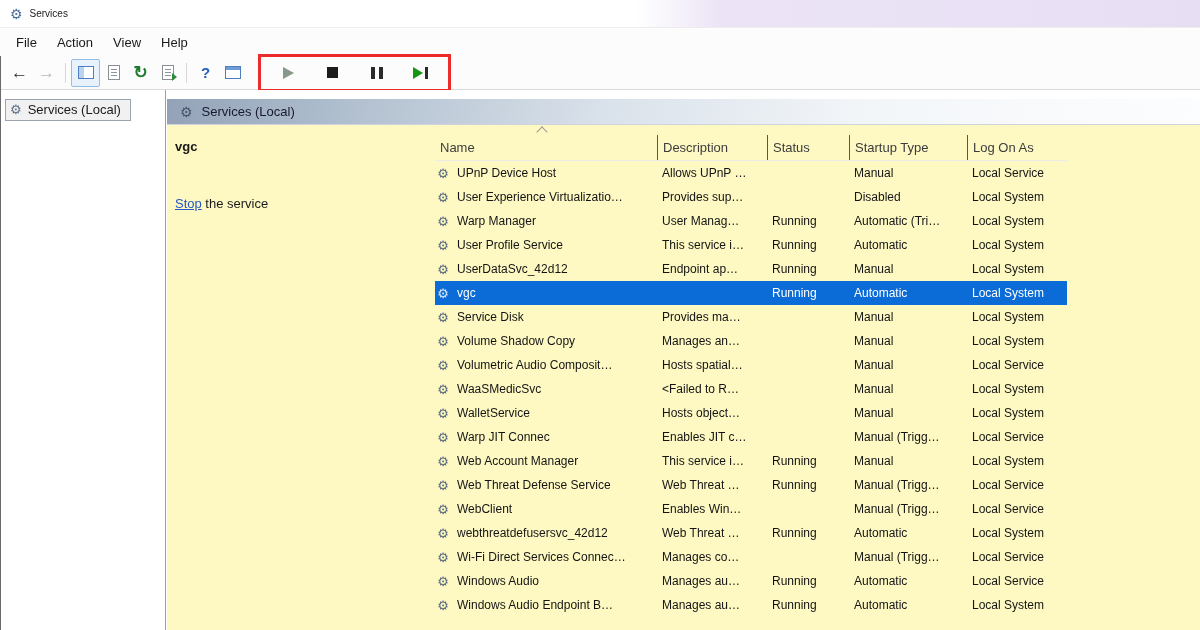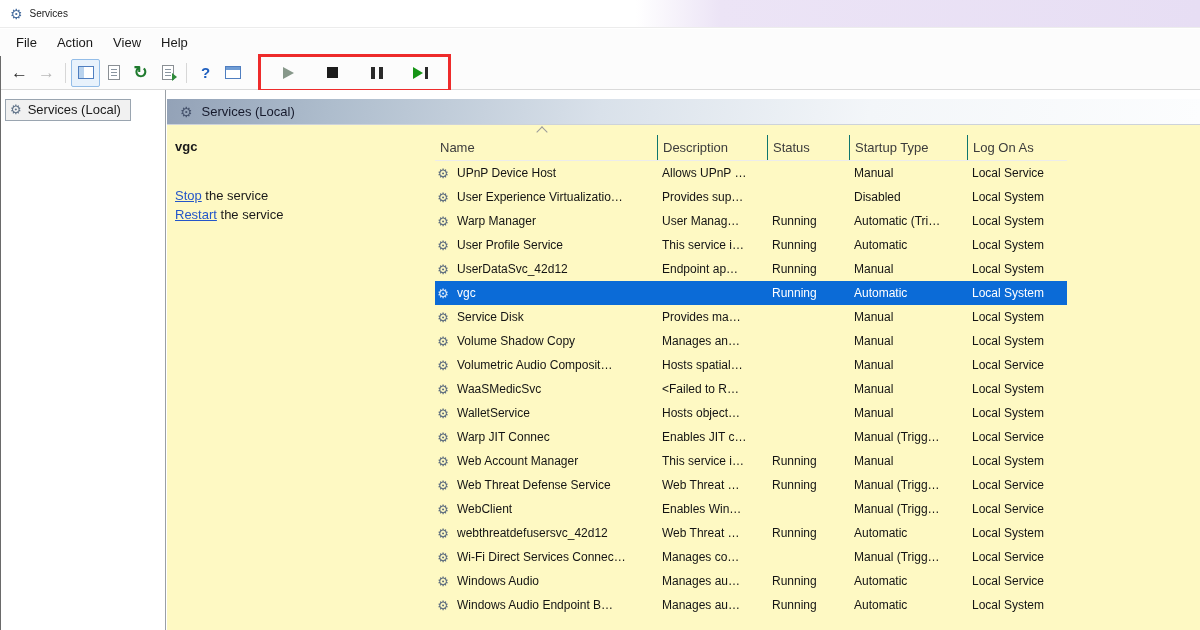--- a/index.html
+++ b/index.html
@@ -67,21 +67,21 @@
     padding-left:13px;font-size:13px;color:#161a2c;box-sizing:border-box;
     background:linear-gradient(100deg,#93a2b7 0%,#aebdcd 16%,#d9e1ea 42%,#f3f6f9 68%,#fcfdfe 100%);
     border-bottom:1px solid #cdd3da;}
   .banner .gear{font-size:14px;color:#46536d;line-height:1;}
 
   .content{position:absolute;left:0;top:35px;right:0;bottom:0;background:#fef9c3;}
 
   
   .detail{position:absolute;left:8px;top:14px;width:250px;font-size:13px;}
   .service-title{font-weight:bold;}
-  .action-links{margin-top:32px;line-height:19px;}
+  .action-links{margin-top:40px;line-height:19px;}
   .action-links a{color:var(--link,#2456c9);text-decoration:underline;cursor:pointer;}
 
   
   .table{position:absolute;left:268px;top:0;width:632px;bottom:16px;}
   .sort-chevron{position:absolute;left:103px;top:3px;width:7px;height:7px;
     border-left:1px solid #9a9a9a;border-top:1px solid #9a9a9a;transform:rotate(45deg);}
   .thead{position:absolute;left:0;top:10px;right:0;height:25px;display:grid;
     grid-template-columns:222px 110px 82px 118px 100px;align-items:center;font-size:13px;color:#3c3c3c;
     border-bottom:1px solid #ececec;}
   .th{padding-left:5px;white-space:nowrap;overflow:hidden;height:100%;display:flex;align-items:center;box-sizing:border-box;}
@@ -174,21 +174,20 @@
       <span class="gear"></span>
       <span>Services (Local)</span>
     </div>
 
     <div class="content">
 
       <div class="detail">
         <div class="service-title">vgc</div>
         <div class="action-links">
           <div><a>Stop</a><span> the service</span></div>
-          <div><a>Restart</a><span> the service</span></div>
         </div>
       </div>
 
       <div class="table">
         <span class="sort-chevron"></span>
         <div class="thead">
           <div class="th">Name</div>
           <div class="th">Description</div>
           <div class="th">Status</div>
           <div class="th">Startup Type</div>

